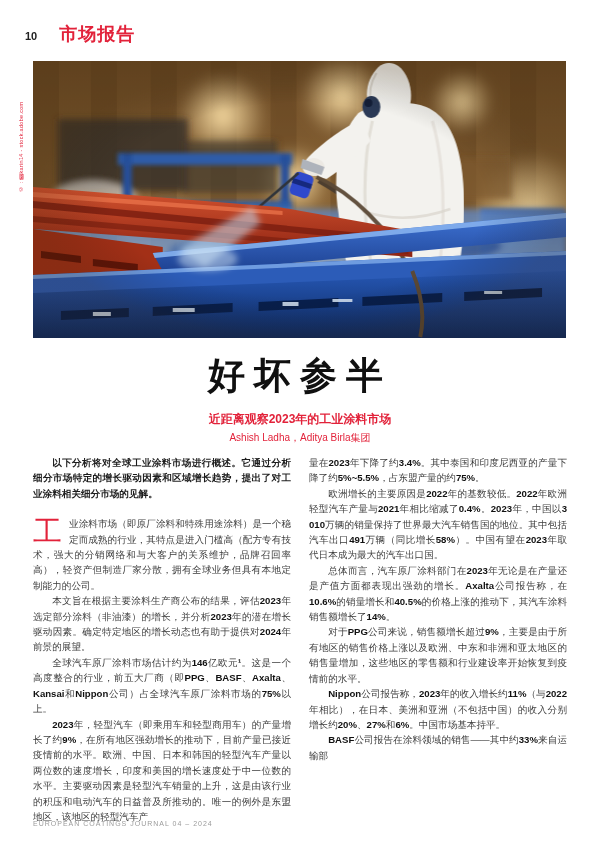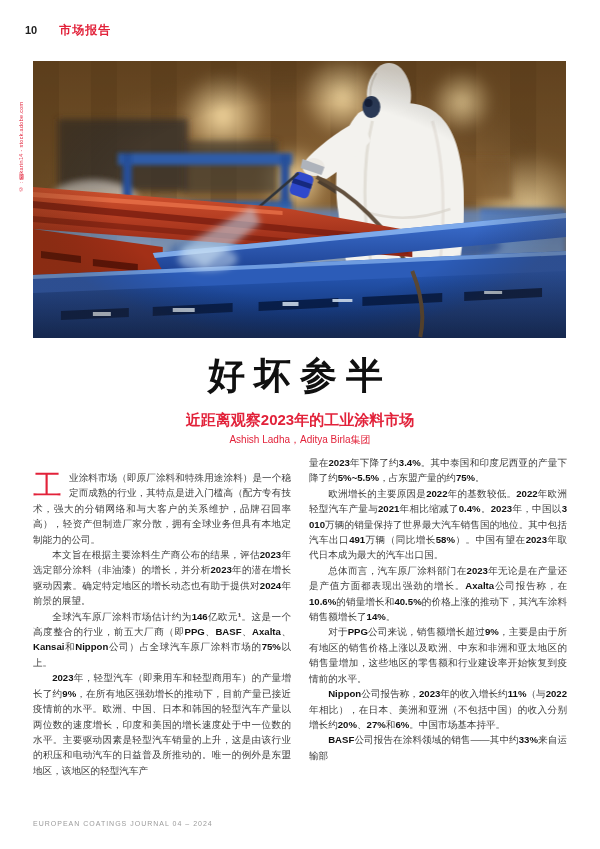--- a/index.html
+++ b/index.html
@@ -11,39 +11,39 @@
     background:#ffffff;
     font-family:"Liberation Sans","DejaVu Sans",sans-serif;
     overflow:hidden;
   }
   
   .header{
     position:absolute;left:25px;top:22px;right:33px;
     display:flex;align-items:baseline;gap:22px;
   }
   .page-number{font-size:11px;font-weight:700;color:#222;}
-  .section-label{font-size:12px;font-weight:700;color:#e2223a;letter-spacing:1px;}
+  .section-label{font-size:18px;font-weight:700;color:#e2223a;letter-spacing:1px;}
   
   .hero{
     position:absolute;left:33px;top:61px;width:533px;height:277px;
     overflow:hidden;background:#7a552c;
   }
   .hero svg{display:block;width:100%;height:100%;}
   .photo-credit{
     position:absolute;left:17px;top:62px;height:130px;width:10px;
     writing-mode:vertical-rl;transform:rotate(180deg);
     font-size:5.5px;color:#e2223a;letter-spacing:.3px;white-space:nowrap;
   }
   
   .title-block{position:absolute;left:33px;top:356px;right:33px;text-align:center;}
   .article-title{
     margin:0;font-size:37px;font-weight:800;color:#101010;
     letter-spacing:9px;line-height:1.1;
   }
-  .kicker{margin:14px 0 0 0;font-size:15px;font-weight:700;color:#e2223a;}
+  .kicker{margin:14px 0 0 0;font-size:12px;font-weight:700;color:#e2223a;}
   .byline{margin:3px 0 0 0;font-size:10px;font-weight:400;color:#e2223a;}
   
   .columns{
     position:absolute;left:33px;top:455px;width:534px;
     display:flex;gap:18px;
   }
   .column{width:258px;}
   .body-para{
     margin:0;font-size:9.6px;line-height:15.4px;color:#3d3d3d;
     text-align:justify;text-indent:2em;
@@ -224,20 +224,21 @@
   </div>
 
   <div class="title-block">
     <h1 class="article-title">好坏参半</h1>
     <p class="kicker">近距离观察2023年的工业涂料市场</p>
     <p class="byline">Ashish Ladha，Aditya Birla集团</p>
   </div>
 
   <div class="columns">
     <div class="column">
+        <p class="body-para intro">以下分析将对全球工业涂料市场进行概述。它通过分析细分市场特定的增长驱动因素和区域增长趋势，提出了对工业涂料相关细分市场的见解。</p>
         <p class="body-para dropcap-para"><span class="dropcap">工</span>业涂料市场（即原厂涂料和特殊用途涂料）是一个稳定而成熟的行业，其特点是进入门槛高（配方专有技术，强大的分销网络和与大客户的关系维护，品牌召回率高），轻资产但制造厂家分散，拥有全球业务但具有本地定制能力的公司。</p>
         <p class="body-para">本文旨在根据主要涂料生产商公布的结果，评估<b>2023</b>年选定部分涂料（非油漆）的增长，并分析<b>2023</b>年的潜在增长驱动因素。确定特定地区的增长动态也有助于提供对<b>2024</b>年前景的展望。</p>
         <p class="body-para">全球汽车原厂涂料市场估计约为<b>146</b>亿欧元<b>¹</b>。这是一个高度整合的行业，前五大厂商（即<b>PPG</b>、<b>BASF</b>、<b>Axalta</b>、<b>Kansai</b>和<b>Nippon</b>公司）占全球汽车原厂涂料市场的<b>75%</b>以上。</p>
         <p class="body-para"><b>2023</b>年，轻型汽车（即乘用车和轻型商用车）的产量增长了约<b>9%</b>，在所有地区强劲增长的推动下，目前产量已接近疫情前的水平。欧洲、中国、日本和韩国的轻型汽车产量以两位数的速度增长，印度和美国的增长速度处于中一位数的水平。主要驱动因素是轻型汽车销量的上升，这是由该行业的积压和电动汽车的日益普及所推动的。唯一的例外是东盟地区，该地区的轻型汽车产</p>
       </div>
     <div class="column">
         <p class="body-para noindent">量在<b>2023</b>年下降了约<b>3.4%</b>。其中泰国和印度尼西亚的产量下降了约<b>5%~5.5%</b>，占东盟产量的约<b>75%</b>。</p>
         <p class="body-para">欧洲增长的主要原因是<b>2022</b>年的基数较低。<b>2022</b>年欧洲轻型汽车产量与<b>2021</b>年相比缩减了<b>0.4%</b>。<b>2023</b>年，中国以<b>3 010</b>万辆的销量保持了世界最大汽车销售国的地位。其中包括汽车出口<b>491</b>万辆（同比增长<b>58%</b>）。中国有望在<b>2023</b>年取代日本成为最大的汽车出口国。</p>
         <p class="body-para">总体而言，汽车原厂涂料部门在<b>2023</b>年无论是在产量还是产值方面都表现出强劲的增长。<b>Axalta</b>公司报告称，在<b>10.6%</b>的销量增长和<b>40.5%</b>的价格上涨的推动下，其汽车涂料销售额增长了<b>14%</b>。</p>
         <p class="body-para">对于<b>PPG</b>公司来说，销售额增长超过<b>9%</b>，主要是由于所有地区的销售价格上涨以及欧洲、中东和非洲和亚太地区的销售量增加，这些地区的零售额和行业建设率开始恢复到疫情前的水平。</p>

